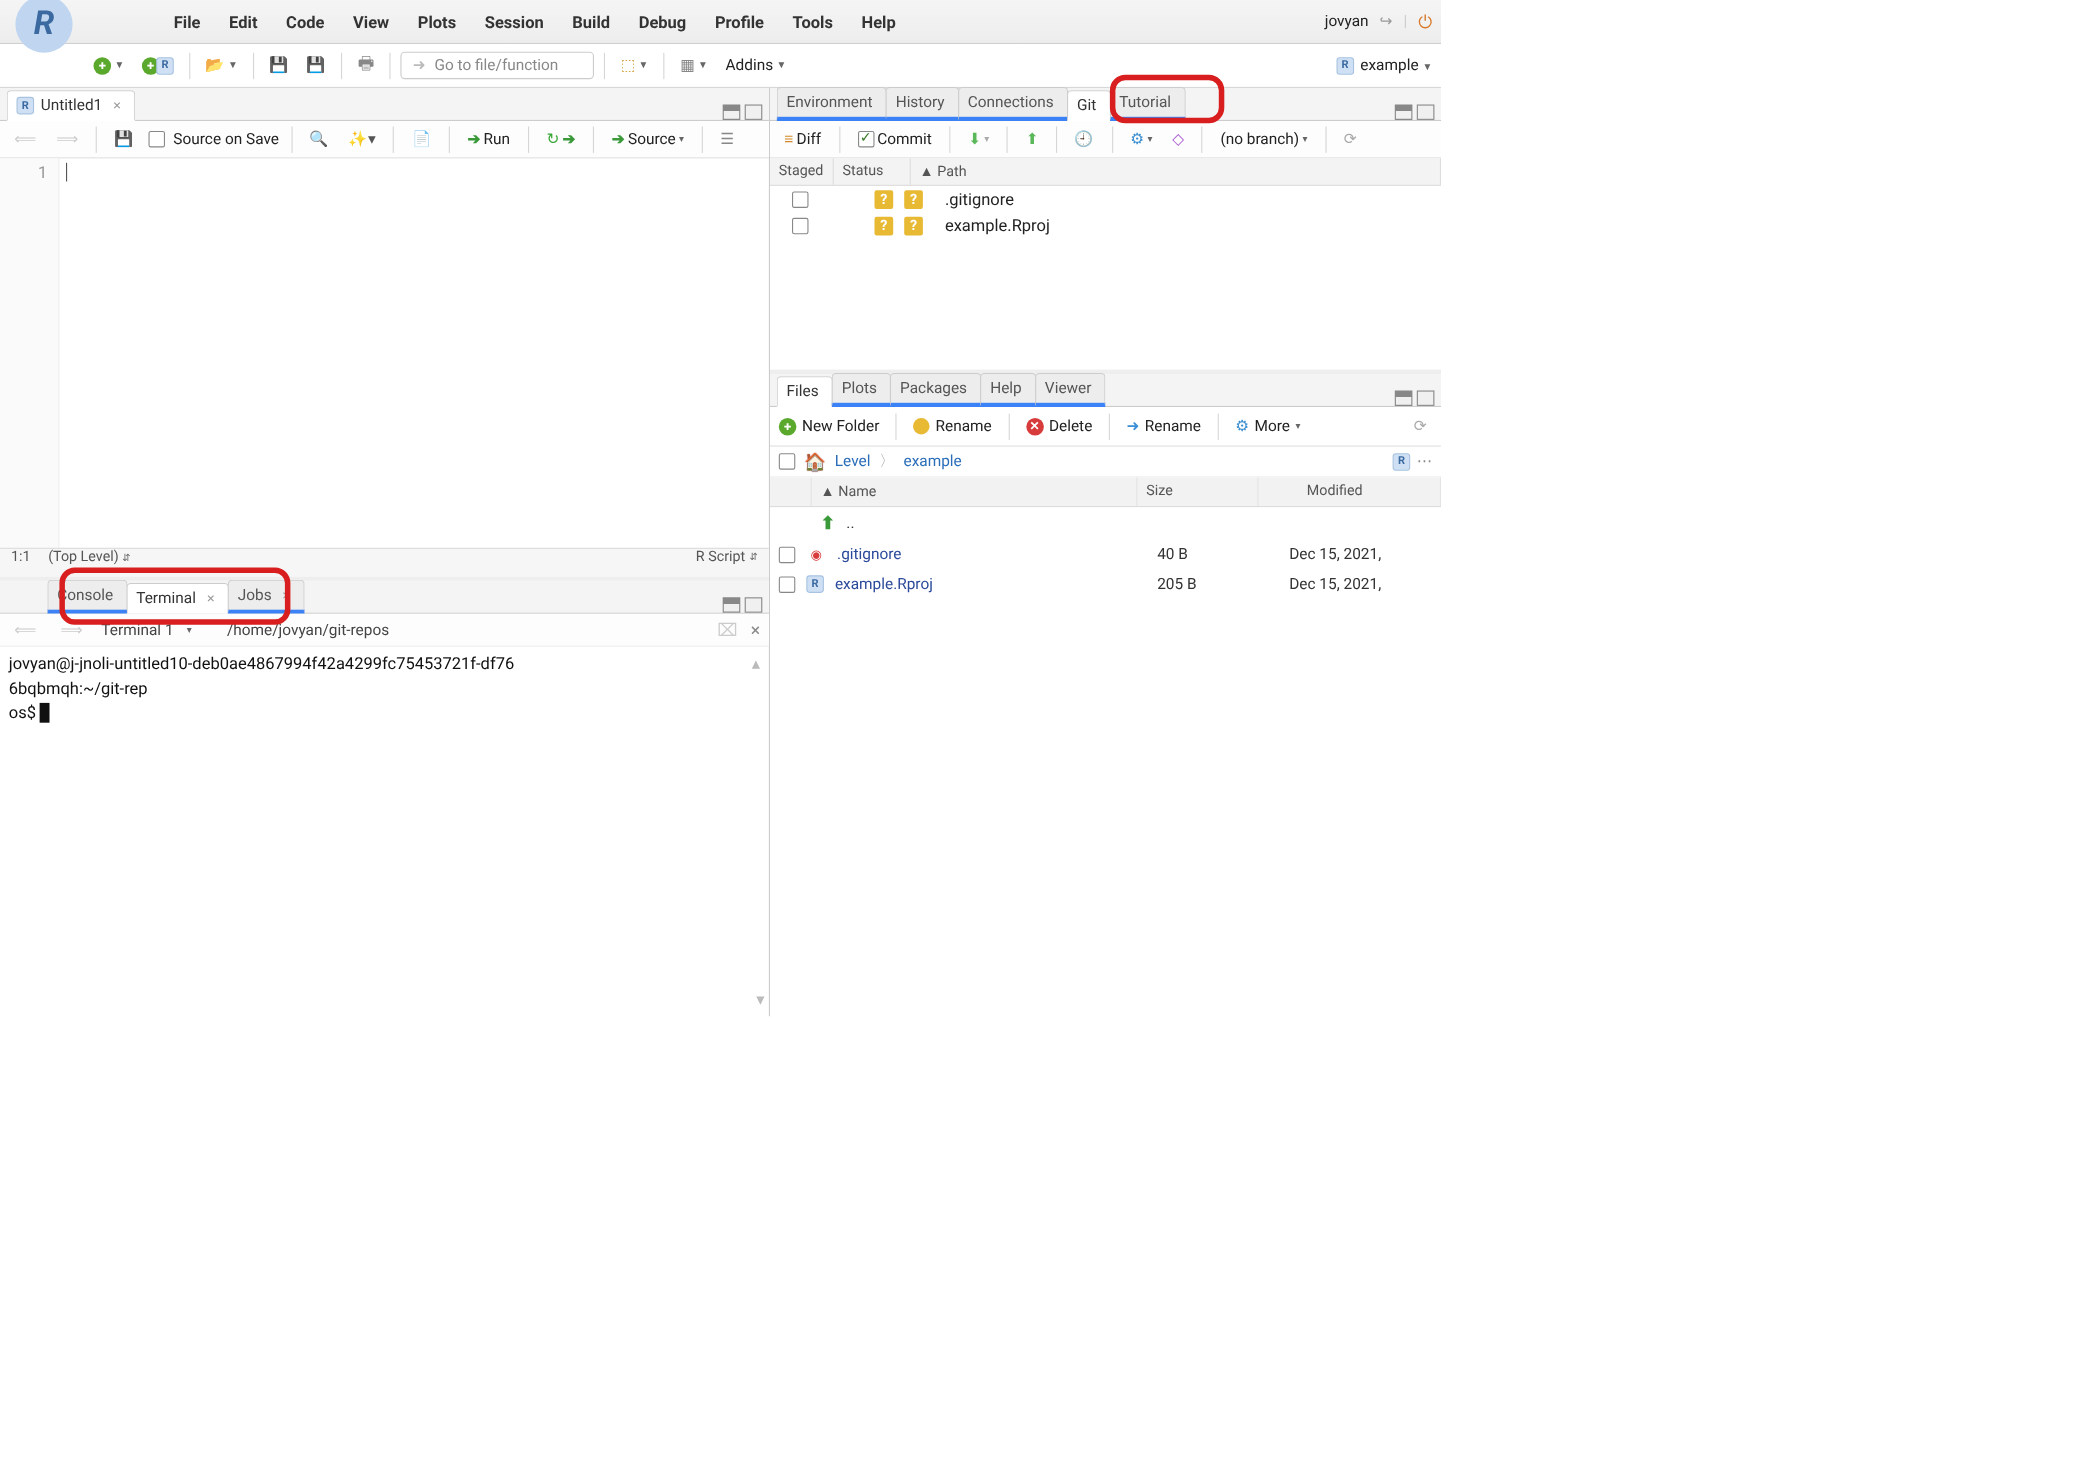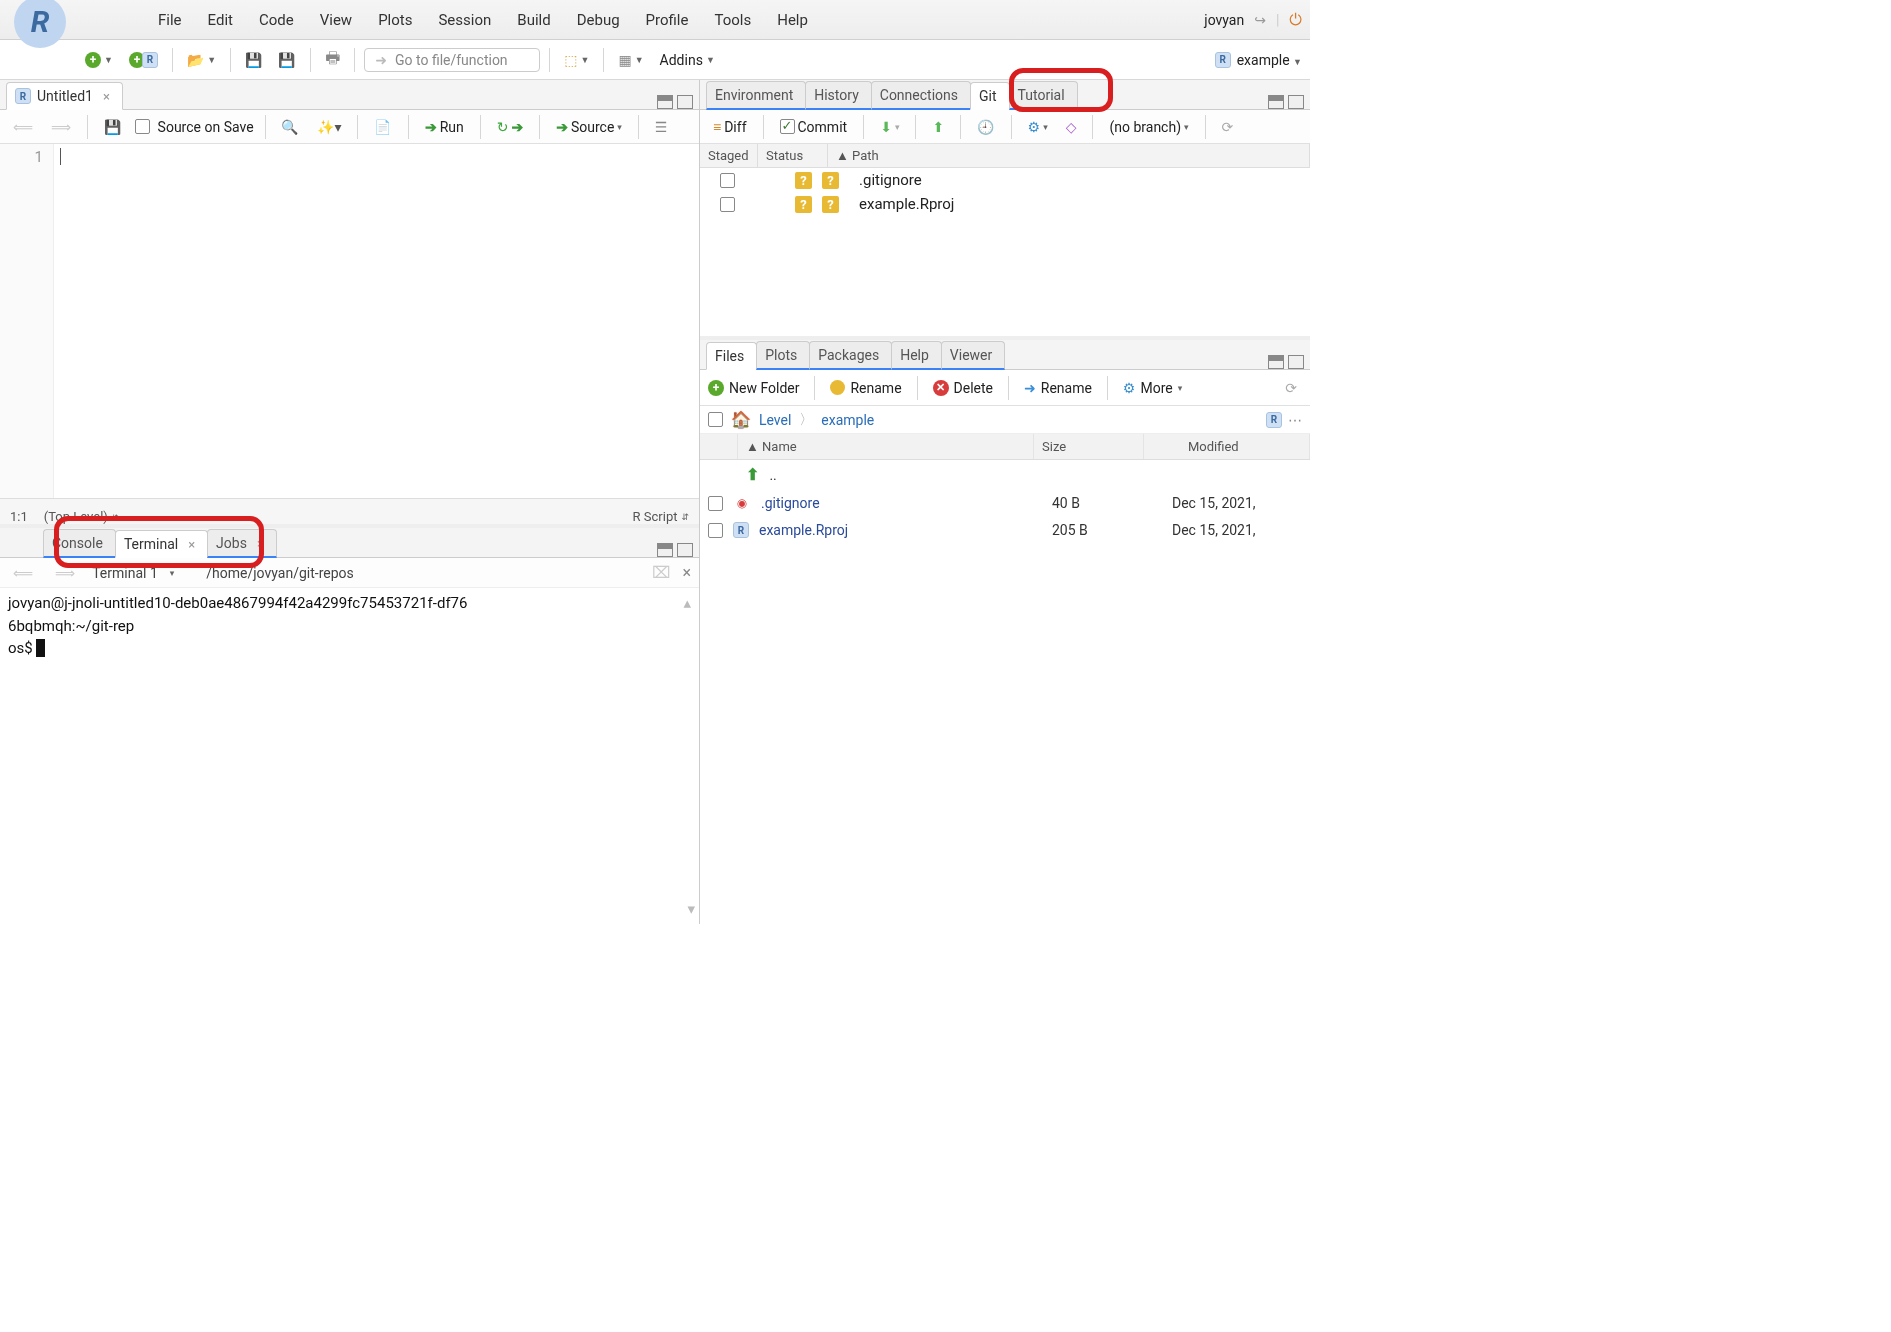--- a/index.html
+++ b/index.html
@@ -1,46 +1,46 @@
 <!DOCTYPE html>
 <html><head>
 <meta charset="utf-8">
 <style>
   * { box-sizing: border-box; margin: 0; padding: 0; font-family: -apple-system, BlinkMacSystemFont, "Segoe UI", Roboto, sans-serif; }
   html, body { width: 1310px; height: 924px; overflow: hidden; background: #fff; color: #222; }
   .menubar { height: 40px; background: linear-gradient(#f5f5f5,#ededed); border-bottom:1px solid #d0d0d0; display:flex; align-items:center; padding: 0 8px; font-size:15px; }
   .r-logo { width:52px; height:52px; border-radius:50%; background:#c0d6f0; color:#3b6aa0; display:flex; align-items:center; justify-content:center; font-size:30px; font-style:italic; font-weight:bold; margin:4px 18px 0 6px; position:relative; z-index:2;}
   .menu-items { display:flex; gap:26px; margin-left: 74px; }
-  .menu-item { cursor:pointer; color:#333; }
+  .menu-item { cursor:pointer; color:#333;font-weight:bold; }
   .menubar-right { margin-left:auto; display:flex; align-items:center; gap:10px; font-size:14px; }
   .toolbar { height:40px; display:flex; align-items:center; padding: 0 8px 0 80px; gap:6px; border-bottom:1px solid #d8d8d8; font-size:14px; position:relative;}
   .sep { width:1px; height:24px; background:#d6d6d6; margin:0 3px; }
   .tbtn { display:inline-flex; align-items:center; padding:3px 5px; border-radius:3px; cursor:pointer; gap:3px; }
   .goto { border:1px solid #ccc; border-radius:4px; padding:3px 10px; color:#888; display:flex; align-items:center; gap:8px; min-width:176px; background:#fff;}
   .caret { font-size:9px; color:#666; }
   .panes { display:flex; height: calc(100% - 80px); }
   .left { width: 700px; display:flex; flex-direction:column; border-right:1px solid #ccc; }
   .right { flex:1; display:flex; flex-direction:column; }
   .source-pane { flex: 0 0 448px; display:flex; flex-direction:column; border-bottom:4px solid #eee;}
   .console-pane { flex:1; display:flex; flex-direction:column; }
   .pane { display:flex; flex-direction:column; min-height:0; }
   .tabbar { height:30px; display:flex; align-items:flex-end; background:#f4f4f4; border-bottom:1px solid #ccc; padding-left:6px; position:relative;}
   .tab { display:inline-flex; align-items:center; gap:6px; padding:5px 12px 5px 8px; background:#fff; border:1px solid #ccc; border-bottom:1px solid #fff; border-radius:4px 4px 0 0; font-size:14px; color:#333; margin-right:-1px; position:relative; top:1px;}
-  .tab.inactive { background:#ededed; border-bottom:2px solid #3b82f6; color:#555; }
+  .tab.inactive { background:#ededed; border-bottom:4px solid #3b82f6; color:#555; }
   .tab .x { color:#999; font-size:13px; margin-left:4px;}
   .win-ctrls { margin-left:auto; display:flex; gap:4px; padding-right:6px; align-items:center;}
   .minmax { width:16px; height:14px; border:1px solid #888; display:inline-block; background:#f0f0f0; }
   .minmax.sm { border-top:6px solid #888; height:14px;}
   .sub-toolbar { height:34px; display:flex; align-items:center; padding:0 8px; gap:8px; border-bottom:1px solid #e0e0e0; font-size:14px; background:#fdfdfd;}
   .checkbox { width:15px; height:15px; border:1px solid #888; border-radius:2px; display:inline-block; background:#fff;}
   .checkbox.checked::after { content:"✓"; color:#3a7a2a; font-size:13px; position:relative; top:-3px; left:1px;}
   .editor { flex:1; display:flex; font-family: Menlo, Consolas, monospace; font-size:15px; }
   .gutter { width:54px; text-align:right; padding:4px 10px 0 0; color:#999; background:#fafafa; border-right:1px solid #eee;}
   .code { flex:1; padding:4px 6px; }
-  .statusbar { height:26px; display:flex; align-items:flex-end; padding:0 10px; font-size:13px; background:#f6f6f6; border-top:1px solid #ddd; color:#555;}
+  .statusbar { height:26px; display:flex; align-items:flex-start; padding:0 10px; font-size:13px; background:#f6f6f6; border-top:1px solid #ddd; color:#555;}
   .statusbar .right-stat { margin-left:auto; display:flex; align-items:center; gap:4px;}
   .terminal-body { flex:1; padding:4px 8px; font-family: Menlo, Consolas, monospace; font-size:15px; line-height:1.5; overflow:hidden; color:#111; position:relative;}
   .cursor { width:9px; height:18px; background:#111; display:inline-block; vertical-align:text-bottom;}
   .env-pane { flex:0 0 260px; border-bottom:4px solid #eee;}
   .files-pane { flex:1; }
   .git-table { flex:1; font-size:15px; }
   .git-header { display:flex; background:#f3f3f3; border-bottom:1px solid #ddd; font-size:13px; color:#555;}
   .git-header > div { padding:4px 8px; border-right:1px solid #ddd;}
   .git-row { display:flex; align-items:center; padding:3px 8px; gap:10px;}
   .qmark { width:17px; height:17px; background:#e8b933; color:#fff; font-weight:bold; display:inline-flex; align-items:center; justify-content:center; border-radius:2px; font-size:13px;}

